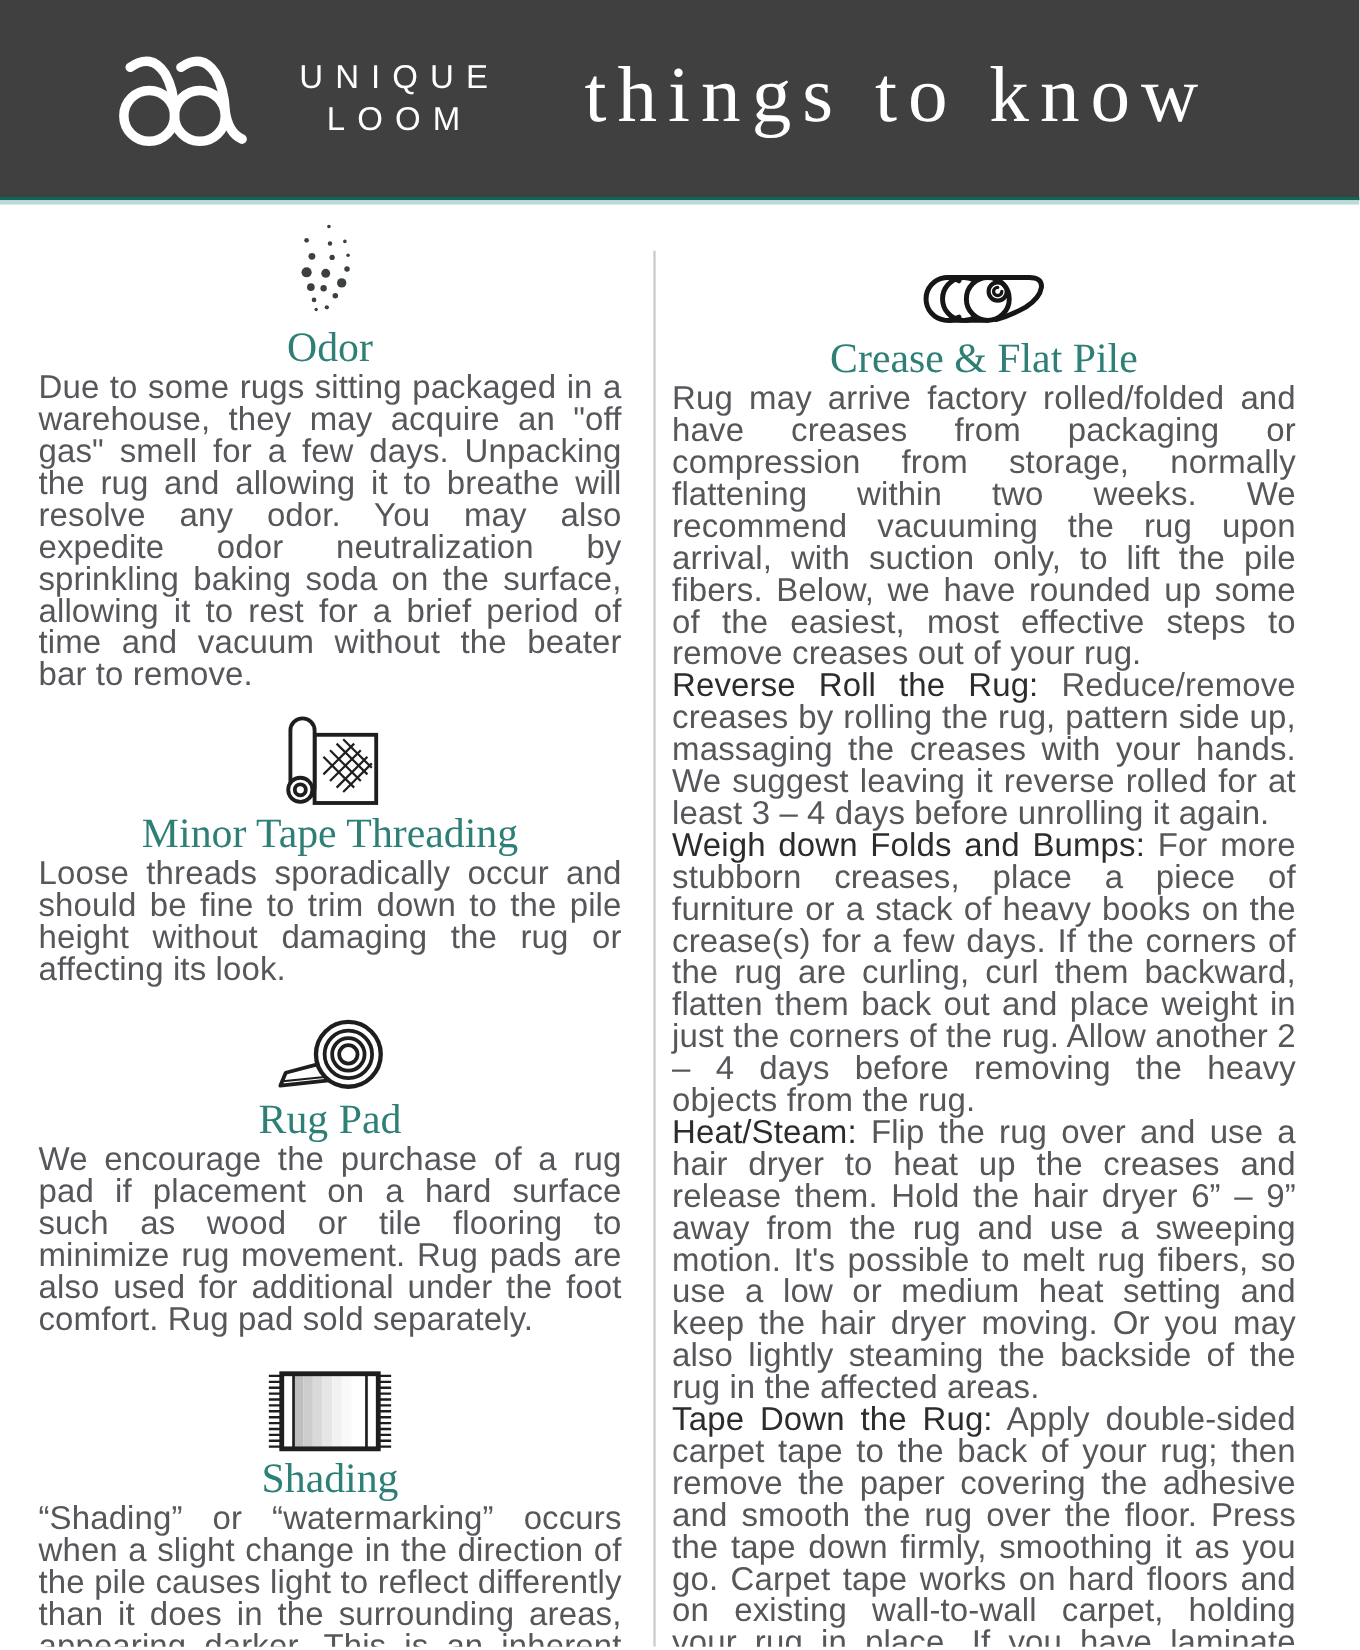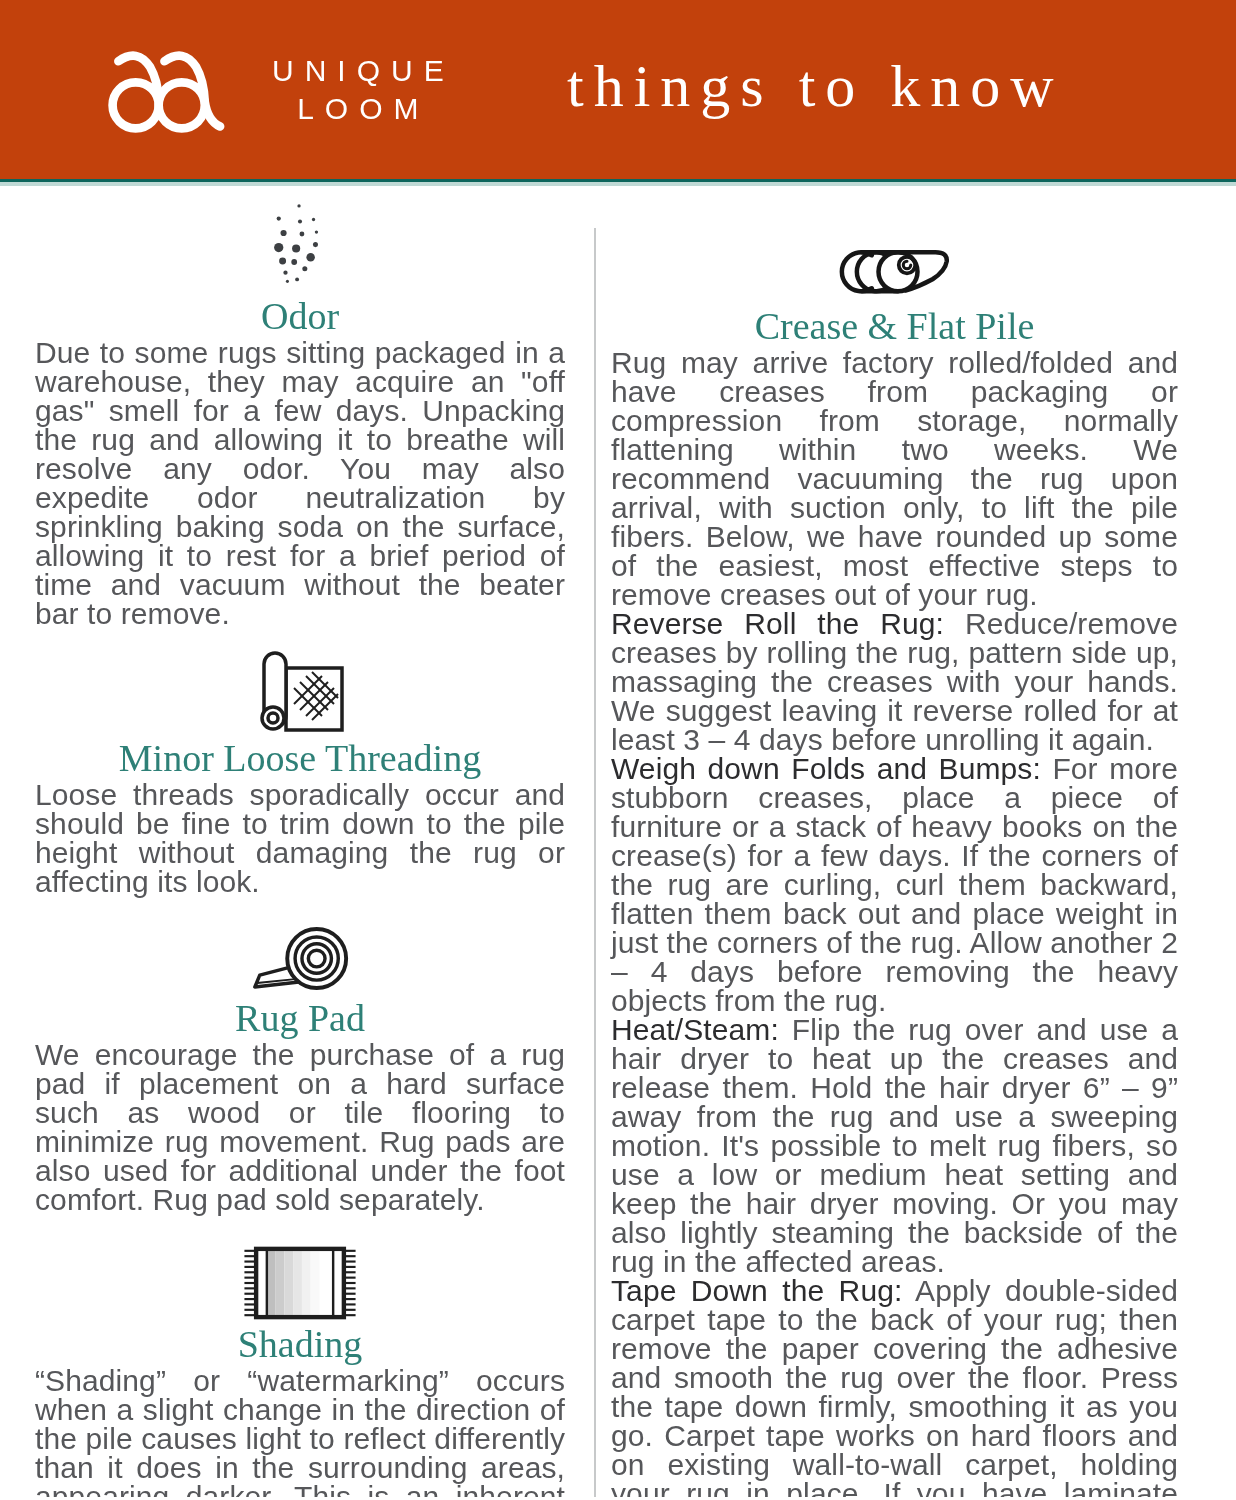--- a/index.html
+++ b/index.html
@@ -2,36 +2,36 @@
 <html><head>
 <meta charset="utf-8">
 <style>
   html,body{margin:0;padding:0;background:#ffffff;}
   .page{
     width:1236px;height:1500px;overflow:hidden;background:#ffffff;
     font-family:"Liberation Sans",sans-serif;position:relative;
   }
   
   .banner{
-    height:182px;background:#c2410c;display:flex;align-items:center;
+    height:182px;background:#404040;display:flex;align-items:center;
     padding:0 0 0 100px;box-sizing:border-box;
     border-bottom:3px solid #0d655c;
   }
   .banner-underline{height:4px;background:#bfd9d5;}
   .brand{display:flex;align-items:center;gap:18px;}
   .logo{width:150px;height:96px;flex:0 0 auto;}
   .brand-text{
     display:flex;flex-direction:column;align-items:center;
     color:#ffffff;font-size:30px;letter-spacing:11px;line-height:38px;
     font-weight:400;margin-left:4px;
   }
   .banner-title{
     flex:1;text-align:center;margin:0 60px 0 0;
     font-family:"Liberation Serif",serif;font-weight:400;
-    color:#ffffff;font-size:60px;letter-spacing:10px;line-height:1;
+    color:#ffffff;font-size:72px;letter-spacing:10px;line-height:1;
     padding-bottom:8px;
   }
   
   .columns{position:relative;height:1311px;overflow:hidden;}
   .divider{position:absolute;left:594px;top:42px;bottom:0;width:2px;background:#c7c9ca;}
   .col{position:absolute;top:0;box-sizing:border-box;}
   .col-left{left:35px;width:530px;}
   .col-right{left:611px;width:567px;}
   .icon-wrap{display:flex;justify-content:center;}
   h2.section-title{
@@ -114,21 +114,21 @@
               <path d="M44,58 L72,30"></path>
               <path d="M56,70 L84,42"></path>
             <path d="M62,26 L88,52"></path>
               <path d="M62,74 L88,48"></path>
           </g>
           <path d="M14,18 A11,11 0 0 1 36,18 L36,70 A11,11 0 0 1 14,70 Z" fill="#ffffff"></path>
           <circle cx="23" cy="72" r="11" fill="#ffffff"></circle>
           <circle cx="23" cy="72" r="5" fill="#ffffff"></circle>
         </svg>
       </div>
-      <h2 class="section-title mt-h2">Minor Loose Threading</h2>
+      <h2 class="section-title mt-h2">Minor Tape Threading</h2>
       <p class="body-text mt-p">Loose threads sporadically occur and should be fine to trim down to the pile height without damaging the rug or affecting its look.</p>
 
       <div class="icon-wrap mt-icon3">
         <svg width="108" height="74" viewBox="0 0 110 75" fill="none" stroke="#1e1e1e" stroke-width="3.5">
           <path d="M52,44 L14,54 L9,66 L54,61 Z" fill="#ffffff" stroke-linejoin="round"></path>
           <path d="M13,57 L11,62 L50,58" stroke-width="2"></path>
           <circle cx="72" cy="37" r="30" fill="#ffffff" stroke-width="4"></circle>
           <circle cx="72" cy="37" r="22"></circle>
           <circle cx="72" cy="37" r="15"></circle>
           <circle cx="72" cy="37" r="8.5"></circle>

